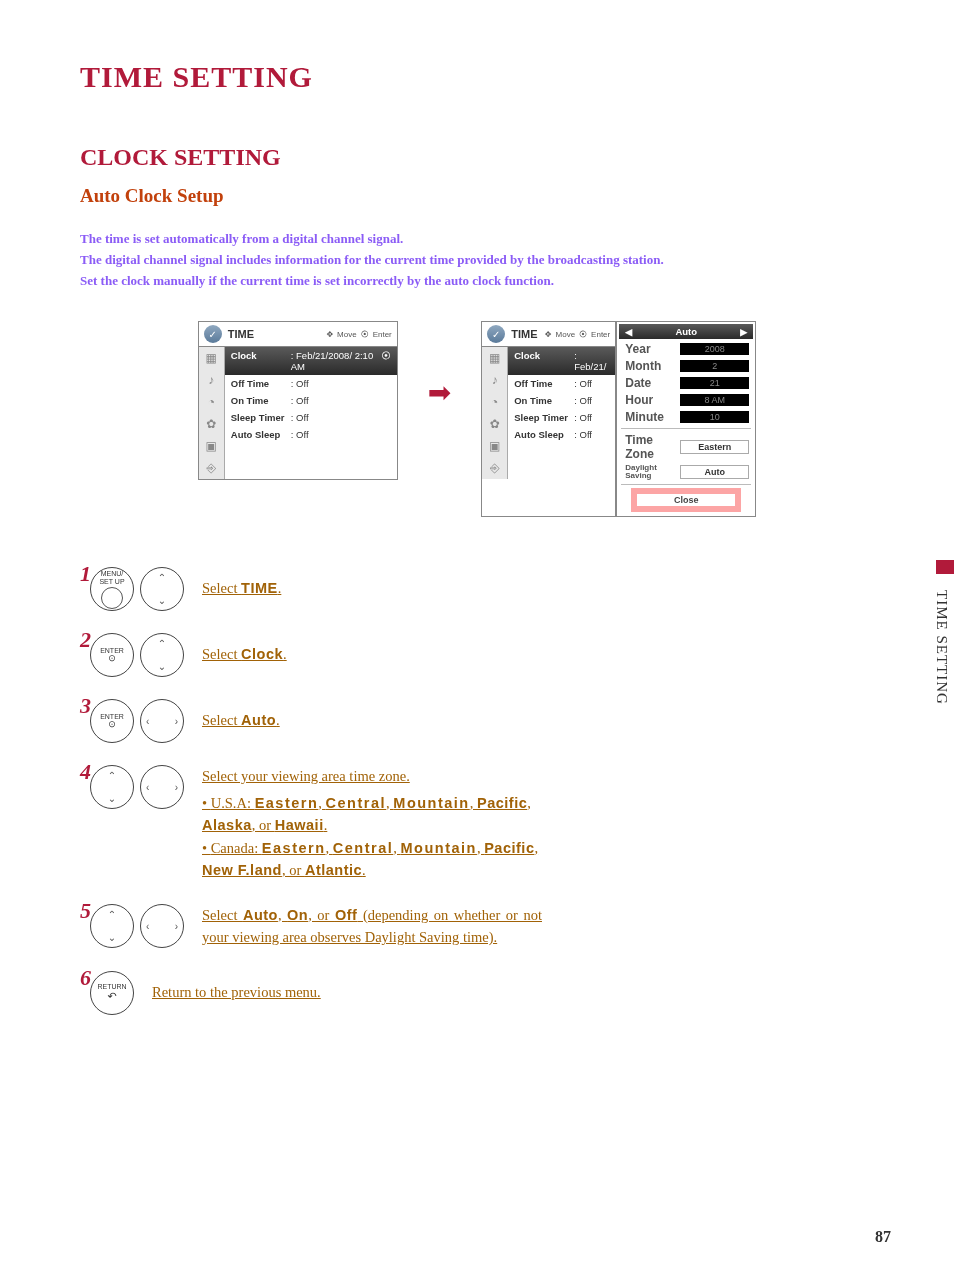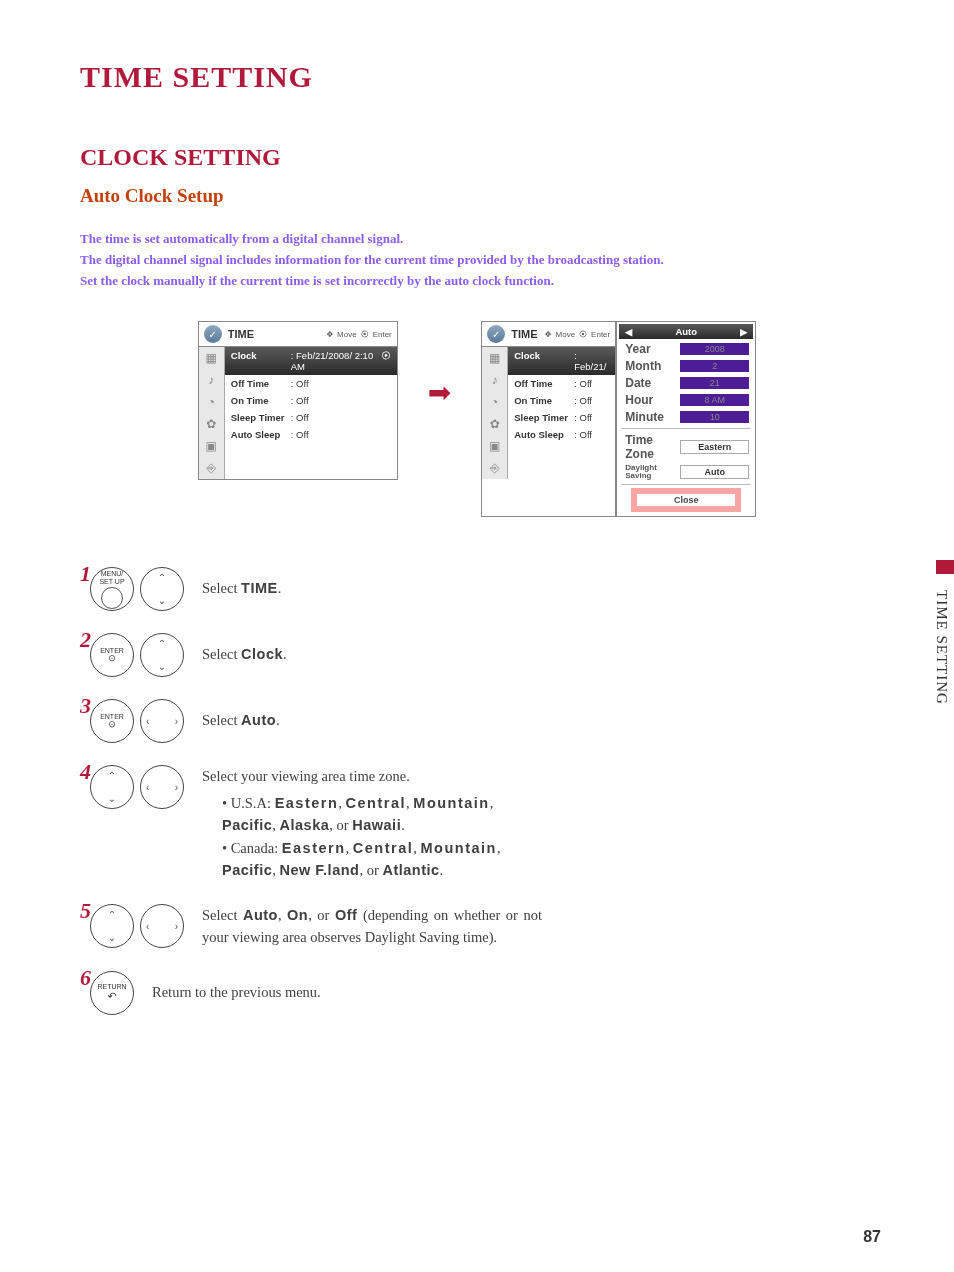--- a/index.html
+++ b/index.html
@@ -112,21 +112,21 @@
     color:#fff; display:flex; align-items:center; justify-content:space-between;
     padding:2px 6px; margin-bottom:2px; font-weight:bold;
   }
   .detail .tri { font-size:9px; }
   .detail .drow {
     display:flex; align-items:center; padding:1px 4px 1px 6px;
     margin-bottom:1px;
   }
   .detail .drow .dlab { width:55px; color:#555; font-weight:bold; font-size:12px;}
   .detail .drow .dval {
-    flex:1; background:#4c1d95; color:#888; text-align:center;
+    flex:1; background:#000000; color:#888; text-align:center;
     padding:1px 0; font-size:9px;
   }
   .detail .drow .dval.on { background:#fff; border:1px solid #aaa; color:#333; font-weight:bold;}
   .detail .sep { border-top:1px solid #bbb; margin:3px 2px; }
   .detail .close { text-align:center; font-weight:bold; color:#444; border:6px solid #fca5a5; margin:2px 12px 0; padding:1px 0; font-size:9px;}
 
   
   .step { display:flex; align-items:flex-start; margin-bottom:22px; }
   .step .num {
     color:#b11a3a; font-style:italic; font-size:22px; font-weight:bold;
@@ -142,44 +142,45 @@
   }
   .rbtn .inner-circ {
     width:22px; height:22px; border:1.5px solid #555; border-radius:50%;
   }
   .rbtn.dir .chev { position:absolute; font-size:10px; color:#555;}
   .rbtn.dir .cu { top:4px; left:50%; transform:translateX(-50%);}
   .rbtn.dir .cd { bottom:4px; left:50%; transform:translateX(-50%);}
   .rbtn.dir .cl { left:5px; top:50%; transform:translateY(-50%);}
   .rbtn.dir .cr { right:5px; top:50%; transform:translateY(-50%);}
   .step-text {
-    font-size:14.5px; line-height:1.55; color:#404040; max-width: 340px;
+    font-size:14.5px; line-height:1.55; color:#a16207; max-width: 340px;
     padding-top: 10px;
+    text-decoration: underline;
   }
   .step-text strong { font-family: Arial, sans-serif; font-weight:bold; letter-spacing:0.5px;}
   .step-text .wide { letter-spacing:1.5px; }
-  .step-text ul { list-style: none; padding-left: 0; margin-top:4px;margin-left:20px;}
+  .step-text ul { list-style: none; padding-left: 0; margin-top:4px;}
   .step-text li::before { content:"• "; }
   .justify { text-align: justify; }
 
   
   .side-tab {
     position:absolute; right:0; top:580px;
     writing-mode: vertical-rl;
     font-family: 'Times New Roman', serif;
     font-size:15px; letter-spacing:1px; color:#333;
     padding: 10px 4px 10px 4px;
   }
   .side-tab-bar {
     position:absolute; right:0; top:560px; width:18px; height:14px;
     background:#b11a3a;
   }
   .page-num {
-    position:absolute; bottom:26px; right:73px;
-    font-weight:bold; font-size:16px; font-family:Liberation Sans, sans-serif;
+    position:absolute; bottom:26px; right:63px;
+    font-weight:bold; font-size:16px; font-family:Liberation Serif, serif;
   }
 </style>
 </head>
 <body>
 
 <div class="page">
   <h1 class="title-main">TIME SETTING</h1>
   <h2 class="title-section">CLOCK SETTING</h2>
   <h3 class="title-sub">Auto Clock Setup</h3>
 

